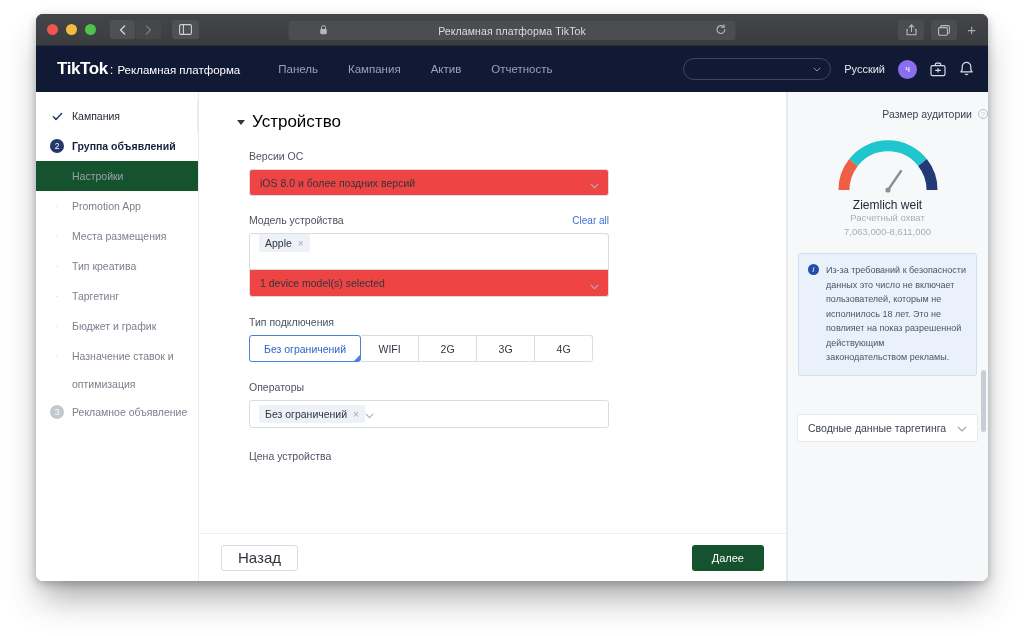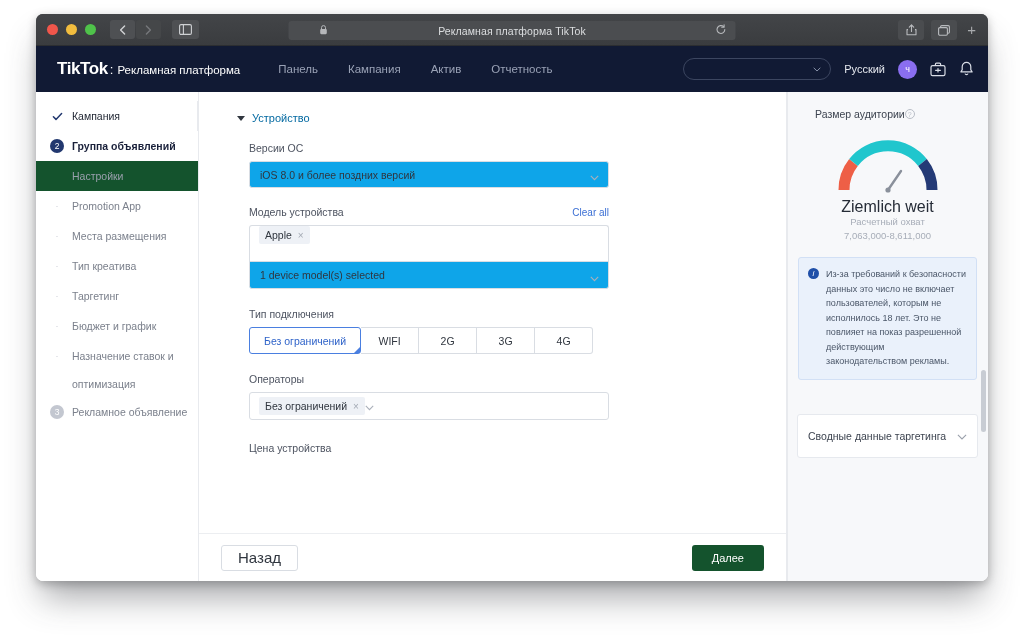--- a/index.html
+++ b/index.html
@@ -122,31 +122,31 @@
     width: 14px; margin-right: 8px; flex: 0 0 14px; text-align: center;
     color: #c9ccd4; font-size: 9px;
   }
   .srow.cont { padding-left: 36px; height: 26px; }
 
   
   .main { flex: 1 1 auto; position: relative; background: #fff; border-right: 1px solid #e8eaee; }
   .form { padding: 20px 0 0 0; height: 100%; position: relative; }
   .sectitle {
     display: flex; align-items: center; gap: 7px;
-    font-size: 11px; color: #0369a1; margin: 0 0 18px 38px;
+    font-size: 17px; color: #000000; margin: 0 0 18px 38px;
   }
   .caret { width: 0; height: 0; border-left: 4.5px solid transparent; border-right: 4.5px solid transparent;
            border-top: 5.5px solid #30363f; }
   .field { margin: 0 0 0 50px; width: 360px; }
   .flabel { font-size: 10.5px; color: #4d5360; margin-bottom: 7px; display: block; }
   .flabel-row { display: flex; justify-content: space-between; align-items: center; margin-bottom: 7px; }
   .clearall { font-size: 10px; color: #3b6fd4; cursor: pointer; }
   .select {
     position: relative; height: 27px; border: 1px solid #d9dde3; border-radius: 3px;
-    display: flex; align-items: center; padding: 0 10px; background: #0ea5e9;
+    display: flex; align-items: center; padding: 0 10px; background: #ef4444;
     font-size: 10.5px; color: #30363f;
   }
   .select .chev { position: absolute; right: 9px; top: 9px; color: #aab0ba; }
   .tagbox {
     min-height: 36px; border: 1px solid #d9dde3; border-bottom: none; border-radius: 3px 3px 0 0;
     display: flex; align-items: flex-start; padding: 0 9px; background: #fff;
   }
   .tag {
     display: inline-flex; align-items: center; gap: 6px;
     background: #eef1f6; border-radius: 2px; padding: 3px 6px;
@@ -194,46 +194,46 @@
     background: #14532d; color: #fff; font-size: 11px;
     display: flex; align-items: center; border: none;
   }
 
   
   .rightpanel {
     width: 201px; flex: 0 0 201px; background: #f7f8fa; position: relative;
     padding-top: 16px;
   }
   .rptitle {
-    display: flex; align-items: center; 
-    font-size: 10.5px; color: #3d4450; margin-left: 28px;
+    display: flex; align-items: center; gap: 6px;
+    font-size: 10.5px; color: #3d4450; margin-left: 14px; justify-content: flex-end;
   }
   .qmark {
     width: 10px; height: 10px; border-radius: 50%; border: 1px solid #b9bec7;
     color: #b9bec7; font-size: 7px; display: flex; align-items: center; justify-content: center;
   }
   .gaugewrap { display: flex; flex-direction: column; align-items: center; margin-top: 14px; }
-  .gname { font-size: 16px; color: #252b36; margin-top: 2px; }
+  .gname { font-size: 12px; color: #252b36; margin-top: 2px; }
   .gsub { font-size: 9.5px; color: #a7adb8; }
   .gval { font-size: 9.5px; color: #a7adb8; margin-top: 3px; }
 
   .infobox {
     margin: 16px 11px 0 11px; background: #eaf1fb; border: 1px solid #d2e0f5;
     border-radius: 3px; padding: 9px 10px 10px 9px; display: flex; gap: 7px;
   }
   .ibadge {
     width: 11px; height: 11px; border-radius: 50%; background: #1f4fa8; color: #fff;
     font-size: 8px; display: flex; align-items: center; justify-content: center;
     flex: 0 0 11px; margin-top: 1px; font-style: italic;
   }
   .itext { font-size: 9px; line-height: 1.62; color: #4a5668; }
 
   .summarybar {
     position: absolute; left: 10px; right: 10px; top: 322px;
-    height: 44px; background: #fff; border: 1px solid #e6e9ee; border-radius: 3px;
+    height: 28px; background: #fff; border: 1px solid #e6e9ee; border-radius: 3px;
     display: flex; align-items: center; justify-content: space-between;
     padding: 0 10px; font-size: 10.5px; color: #3d4450;
   }
 
   .vscroll {
     position: absolute; right: 2px; top: 278px; width: 5px; height: 62px;
     background: #c8ccd3; border-radius: 3px;
   }
   .panelborder { position: absolute; left: 0; top: 0; bottom: 0; width: 1px; background: #e8eaee; }
 </style>

